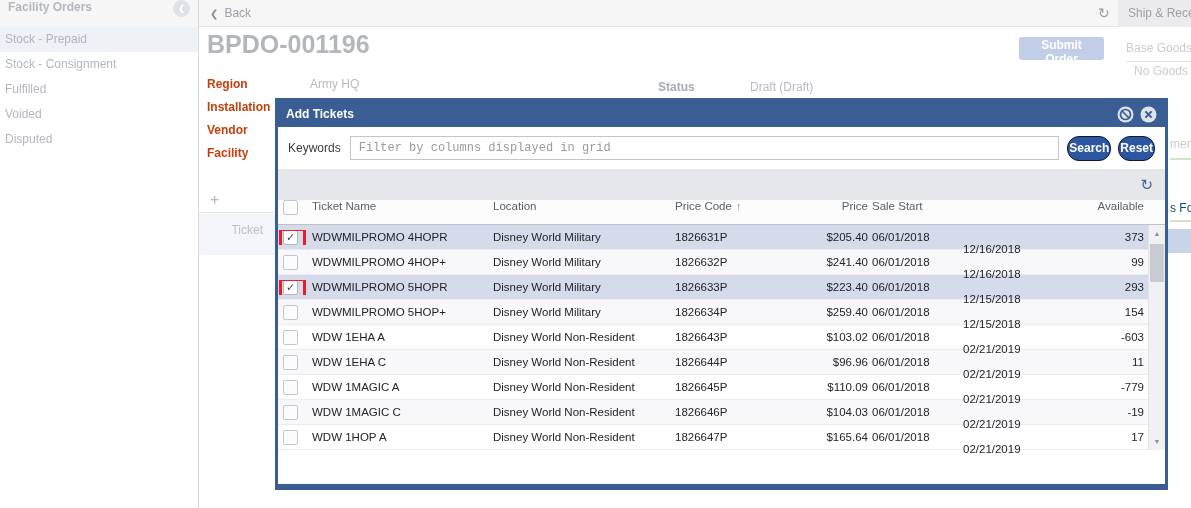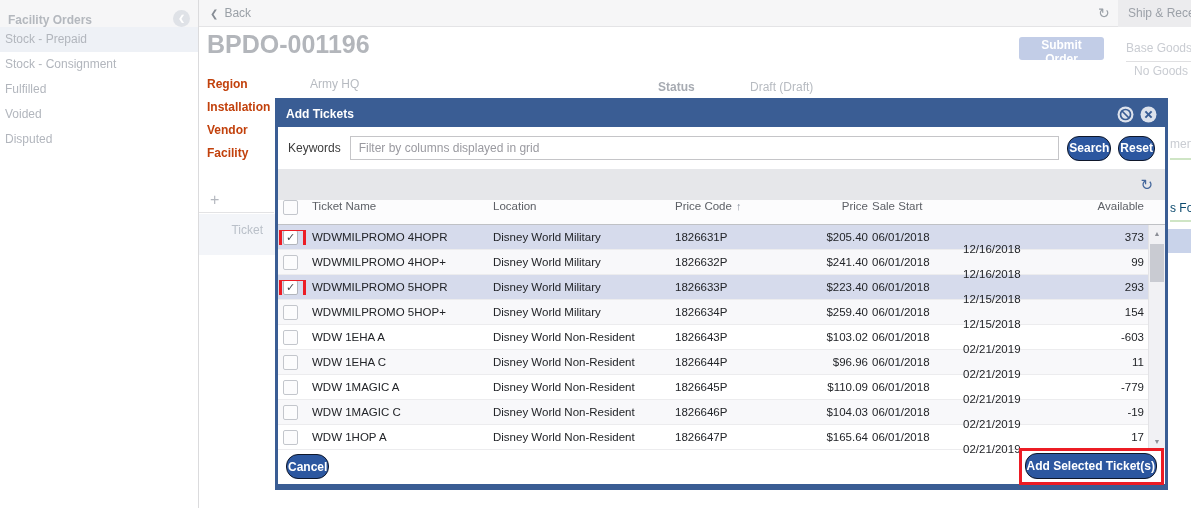--- a/index.html
+++ b/index.html
@@ -1,21 +1,21 @@
 <!DOCTYPE html>
 <html><head>
 <meta charset="utf-8">
 <style>
   html,body{margin:0;padding:0;}
   body{width:1191px;height:508px;position:relative;background:#fff;overflow:hidden;
        font-family:"Liberation Sans",sans-serif;--ann-color:#ec1c24;}
 
   
   .sidebar{position:absolute;left:0;top:0;width:199px;height:508px;background:#fff;border-right:1px solid #dbdbdd;box-sizing:border-box;}
-  .sb-header{height:27px;background:#f6f6f7;display:flex;align-items:flex-end;padding:0 8px;font-size:12px;font-weight:600;color:#b4b8be;}
+  .sb-header{height:27px;background:#f6f6f7;display:flex;align-items:flex-start;padding:0 8px;font-size:12px;font-weight:600;color:#b4b8be;}
   .sb-collapse{margin-left:auto;width:17px;height:17px;border-radius:50%;background:#dfe2e7;color:#fff;font-size:8px;display:flex;align-items:center;justify-content:center;cursor:pointer;}
   .sb-items{margin-top:0;}
   .sb-item{height:25px;line-height:25px;padding-left:5px;font-size:12px;color:#b2b6bd;cursor:pointer;}
   .sb-item.sel{background:#eef1f6;}
 
   
   .main{position:absolute;left:199px;top:0;width:992px;height:508px;}
   .topbar{position:absolute;left:0;top:0;width:992px;height:27px;background:#f6f6f7;border-bottom:1px solid #e4e4e6;box-sizing:border-box;}
   .back{position:absolute;left:11px;top:0;height:26px;display:flex;align-items:center;gap:6px;font-size:12px;color:#9aa0a7;cursor:pointer;}
   .back-ch{font-size:10px;color:#878d95;}
@@ -44,21 +44,21 @@
   .rp-sel{position:absolute;left:969px;top:229px;width:23px;height:24px;background:#c9d3ea;}
 
   
   .modal{position:absolute;left:275px;top:98px;width:893px;height:392px;background:#fff;border:3px solid #3a5d94;border-bottom-width:6px;box-sizing:border-box;}
   .m-header{height:26px;background:#3a5d94;display:flex;align-items:center;padding:0 8px;color:#fff;}
   .m-title{font-size:12px;font-weight:bold;}
   .m-icons{margin-left:auto;display:flex;gap:6px;}
   .m-icon{width:17px;height:17px;display:block;cursor:pointer;}
   .m-filter{height:42px;display:flex;align-items:center;padding:0 10px;}
   .kw-label{font-size:12px;color:#3c3c3c;margin-right:9px;}
-  .kw-input{flex:1;height:24px;border:1px solid #c5c5c8;padding:0 8px;font-size:12px;font-family:Liberation Sans, sans-serif;color:#333;box-sizing:border-box;}
+  .kw-input{flex:1;height:24px;border:1px solid #c5c5c8;padding:0 8px;font-size:12px;font-family:Liberation Mono, monospace;color:#333;box-sizing:border-box;}
   .kw-input::placeholder{color:#9a9aa0;}
   .btn{background:#2c57a0;border:1px solid #0f172a;border-radius:12px;color:#fff;font-size:12px;font-weight:bold;font-family:inherit;height:25px;padding:0 1px;cursor:pointer;}
   .search-btn{margin-left:8px;}
   .reset-btn{margin-left:7px;}
   .m-toolbar{height:31px;background:#e6e7ea;display:flex;align-items:center;justify-content:flex-end;padding-right:12px;box-sizing:border-box;}
   .m-refresh{color:#44679c;font-size:15px;cursor:pointer;}
 
   .m-gridhead{height:25px;display:flex;border-bottom:1px solid #bfc1c5;background:#fcfcfd;color:#5d6066;font-size:11.5px;padding-right:17px;box-sizing:border-box;}
   .gc{box-sizing:border-box;white-space:nowrap;overflow:hidden;}
   .c0{width:30px;padding-left:5px;position:relative;}
@@ -294,20 +294,13 @@
           <div class="gc c7">17</div>
         </div>
       </div>
     <div class="scrollbar">
       <div class="sb-up">▲</div>
       <div class="sb-thumb"></div>
       <div class="sb-down">▼</div>
     </div>
   </div>
 
-  <div class="m-footer">
-    <button class="btn cancel-btn">Cancel</button>
-    <span class="add-wrap">
-      <button class="btn add-btn">Add Selected Ticket(s)</button>
-      <span class="ann-btn"></span>
-    </span>
-  </div>
 </div>
 
 </body></html>

